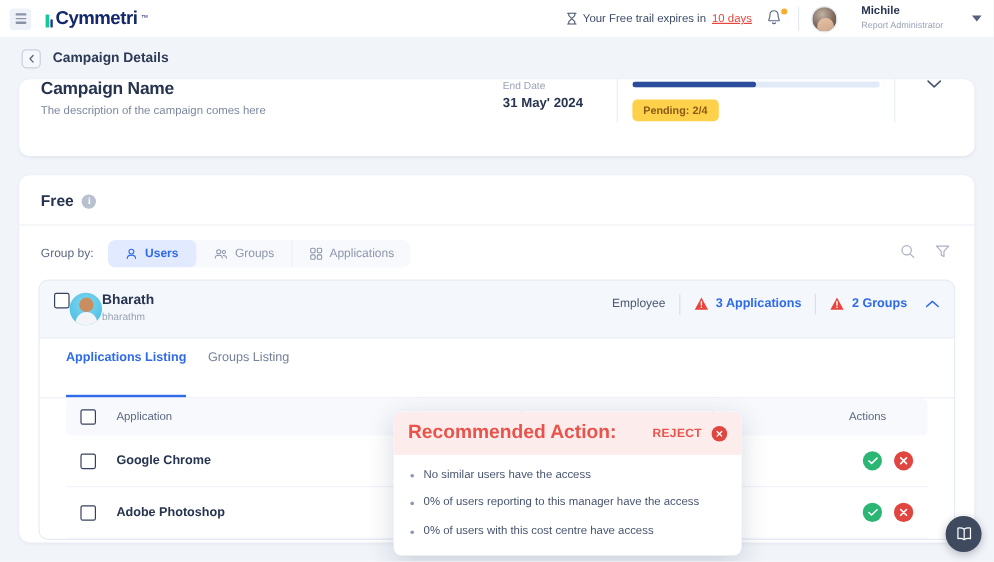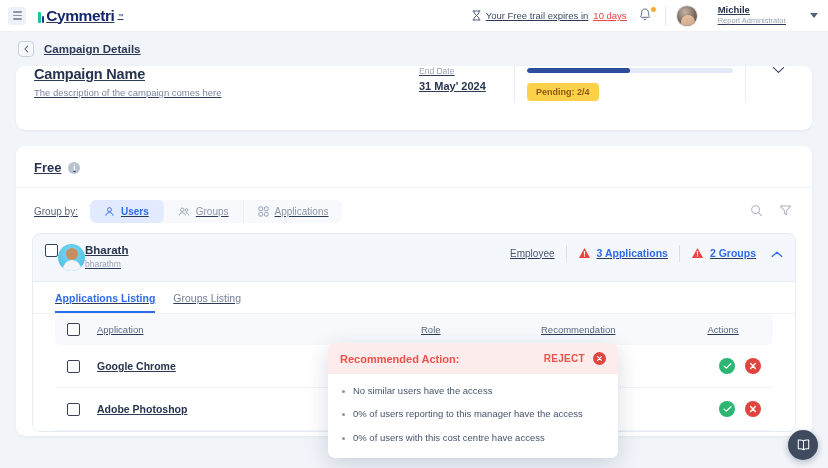--- a/index.html
+++ b/index.html
@@ -170,21 +170,21 @@
   .u-sub { font-size: 8.5px; color:#98a2b5; margin-top:3px; }
   .u-right { margin-left:auto; display:flex; align-items:center; gap: 11px; }
   .u-type { font-size:10px; color:#4b5670; }
   .u-div { width:1px; height:17px; background:#d9e0eb; }
   .u-warn { display:flex; align-items:center; gap:6px; font-size:10.5px; font-weight:700; color:#2f6bea; cursor:pointer;}
   .chev-up { cursor:pointer; padding-left: 4px; }
 
   .panel-body { background:#fff; border-top:1px solid #e7ecf4; }
   .tabs { display:flex; gap:18px; padding: 10px 22px 0; }
   .tab {
-    font-size:10.5px; color:#75819a; padding-bottom:7px; cursor:pointer; border-bottom:2px solid transparent;
+    font-size:10.5px; color:#75819a; padding-bottom:25px; cursor:pointer; border-bottom:2px solid transparent;
   }
   .tab.active { color:#2f6bea; font-weight:700; border-bottom-color:#2f6bea; }
   .tabs-hr { height:1px; background:#eef1f6; }
 
   .tbl { width: 100%; padding: 0 22px; }
   .thead {
     display:flex; align-items:center; background:#f7f9fc; border-radius:5px;
     padding: 9px 12px; font-size:9.5px; color:#5c6880;
   }
   .trow {
@@ -223,41 +223,41 @@
   
   .popup {
     position: absolute; left: 328px; top: 343px; width: 290px;
     background:#fff; border-radius: 7px;
     box-shadow: 0 6px 22px rgba(35,50,85,0.18);
     overflow: hidden; z-index: 20;
   }
   .popup-head {
     background:#fdecec; display:flex; align-items:center; padding: 9px 12px;
   }
-  .popup-title { font-size:11px; font-weight:700; color:#e8534b; }
+  .popup-title { font-size:16px; font-weight:700; color:#e8534b; }
   .popup-action { margin-left:auto; display:flex; align-items:center; gap:8px; }
   .popup-verb { font-size:10px; font-weight:700; color:#e8534b; letter-spacing:0.3px; }
   .popup-x {
     width:13px;height:13px;border-radius:50%;background:#e0453f;
     display:flex;align-items:center;justify-content:center;cursor:pointer;
   }
   .popup-body { padding: 11px 14px 14px; }
   .bullet { display:flex; gap:8px; align-items:flex-start; margin-bottom: 11px; }
   .bullet:last-child { margin-bottom: 0; }
   .bullet .bd { width:3px;height:3px;border-radius:50%;background:#8d97ab;margin-top:5px;flex:none;}
   .bullet .bt { font-size:9.5px; color:#46536e; line-height:1.3; }
 
   
   .fab {
     position:absolute; right: 10px; bottom: 8px;
     width: 30px; height:30px; border-radius:50%;
     background:#3f4a5f; display:flex;align-items:center;justify-content:center;
     box-shadow: 0 2px 7px rgba(25,35,55,0.3); cursor:pointer; z-index: 25;
   }
-  .stage { position: relative; width: 828px; height: 468px; text-decoration: underline; }
+  .stage { position: relative; width: 828px; height: 468px; }
 </style>
 </head>
 <body>
 
 <div class="stage">
 
   <div class="topbar">
     <div class="hamburger">
       <span></span>
         <span></span>

